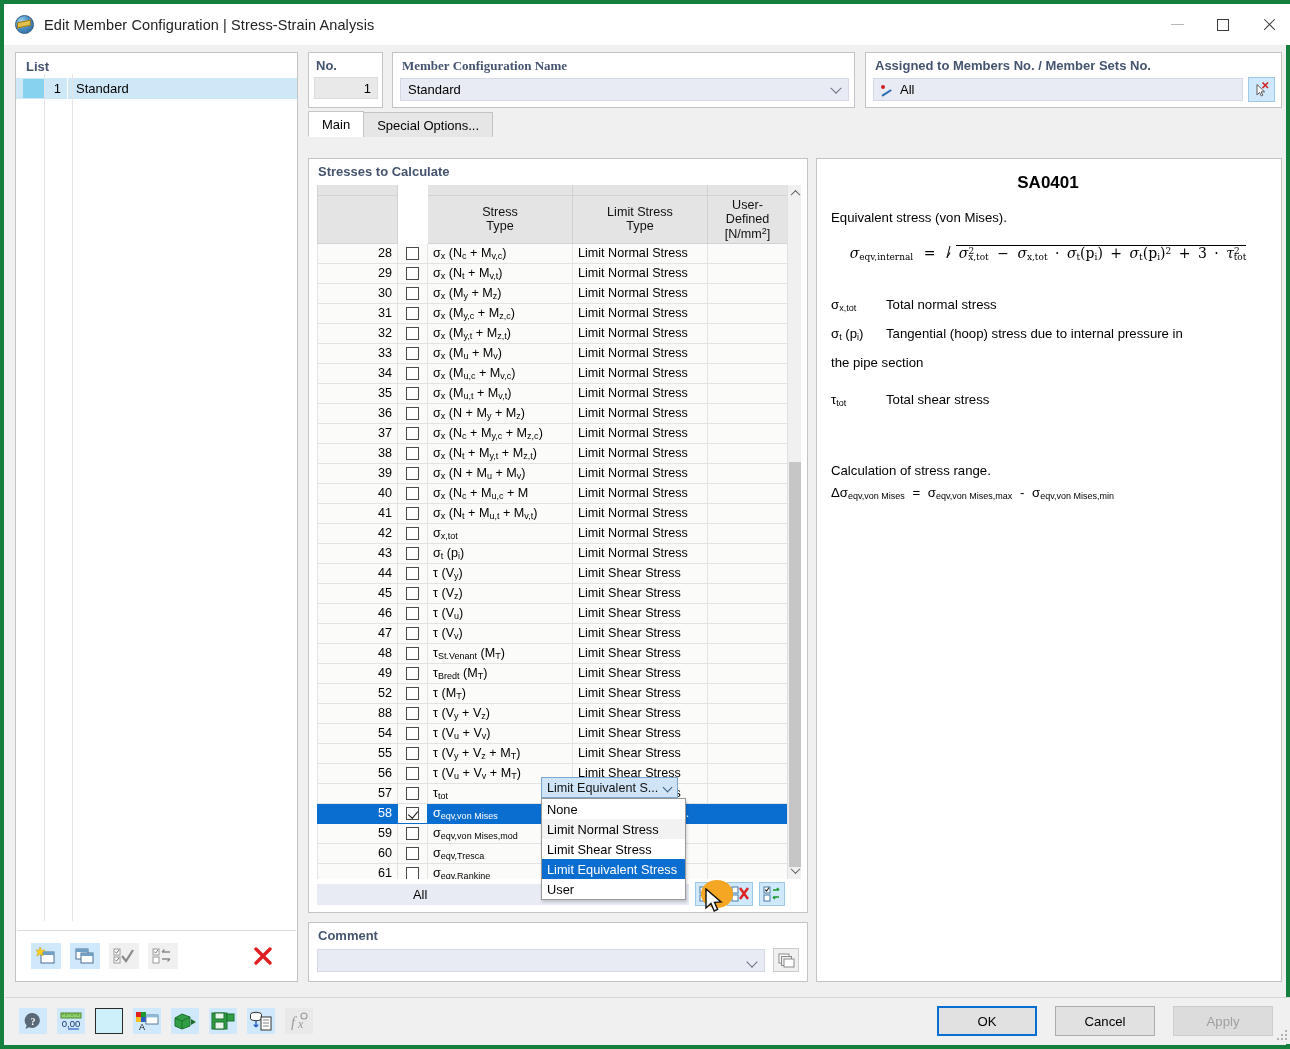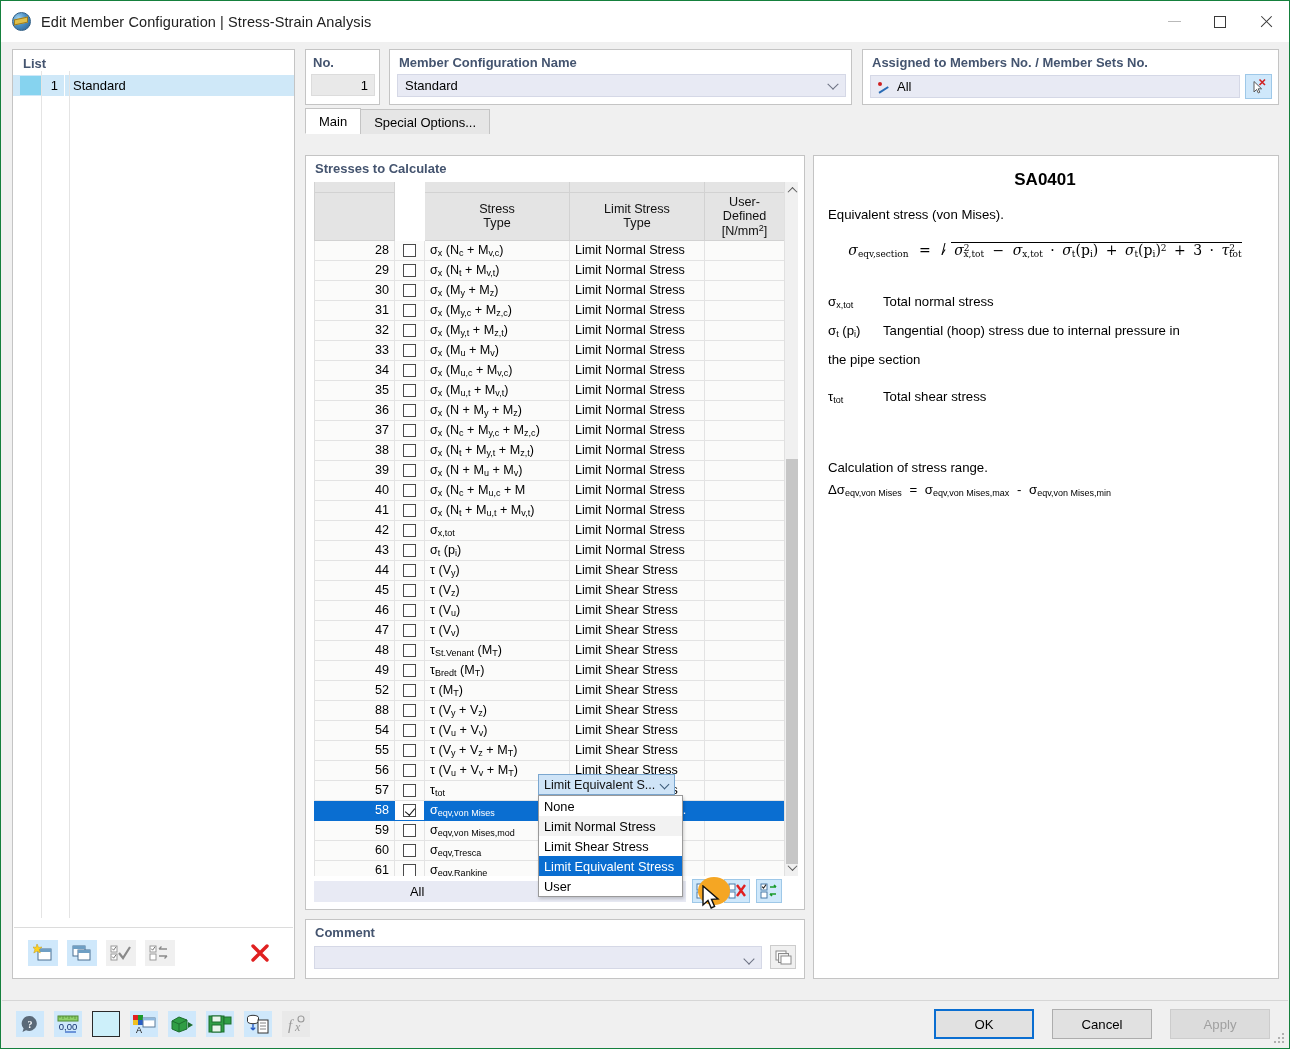--- a/index.html
+++ b/index.html
@@ -7,21 +7,21 @@
     width:1290px; height:1049px;
     font-family:"Liberation Sans", sans-serif;
     font-size:13px;
     color:#000;
     background:#ffffff;
     overflow:hidden;
   }
   .window{
     position:relative; width:1290px; height:1049px;
     background:#f0f0f0;
-    border:1px solid #15803d;
+    border:4px solid #15803d;
   }
 
   
   .titlebar{
     position:absolute; left:0; top:0; width:1288px; height:41px;
     background:#ffffff;
     display:flex; align-items:center;
   }
   .title-icon{
     width:22px;height:22px;margin-left:10px;margin-right:8px;
@@ -91,21 +91,21 @@
   
   #no-panel{ left:304px; top:48px; width:75px; height:56px;}
   #no-panel .hdr{padding:5px 0 2px 7px;}
   .no-field{
     margin:2px 4px 0 5px;height:22px;background:#e9e9e9;border:1px solid #dcdcdc;
     display:flex;align-items:center;justify-content:flex-end;padding-right:6px;font-size:13px;
   }
 
   
   #name-panel{ left:388px; top:48px; width:463px; height:56px;}
-  #name-panel .hdr{padding:5px 0 2px 9px;}
+  #name-panel .hdr{padding:5px 0 2px 9px;font-family:Liberation Serif, serif;}
   .combo{
     margin:2px 5px 0 7px;height:23px;background:#e8eaf4;border:1px solid #d5d8e6;
     display:flex;align-items:center;padding-left:7px;font-size:13px;position:relative;
   }
   .combo .chev{
     position:absolute;right:8px;top:50%;margin-top:-3px;
     width:8px;height:8px;border-right:1.4px solid #6d7283;border-bottom:1.4px solid #6d7283;
     transform:rotate(45deg) translate(-2px,-2px);
   }
 
@@ -744,21 +744,21 @@
         </div>
       </div>
     </div>
 
     <div id="info-panel">
       <div class="info-inner">
         <div class="info-code">SA0401</div>
         <div class="info-desc">Equivalent stress (von Mises).</div>
 
         <div class="formula">
-          <span class="fitalic">σ</span><sub>eqv,section</sub>
+          <span class="fitalic">σ</span><sub>eqv,internal</sub>
           <span style="margin:0 6px">=</span>
           <span class="sqrt">
             <span class="bar"></span>
             <span class="fitalic">σ</span><sup>2</sup><sub style="margin-left:-6px">x,tot</sub>
             <span style="margin:0 4px">−</span>
             <span class="fitalic">σ</span><sub>x,tot</sub>
             <span style="margin:0 3px">·</span>
             <span class="fitalic">σ</span><sub>t</sub><span>(p</span><sub>i</sub><span>)</span>
             <span style="margin:0 3px">+</span>
             <span class="fitalic">σ</span><sub>t</sub><span>(p</span><sub>i</sub><span>)</span><sup>2</sup>

